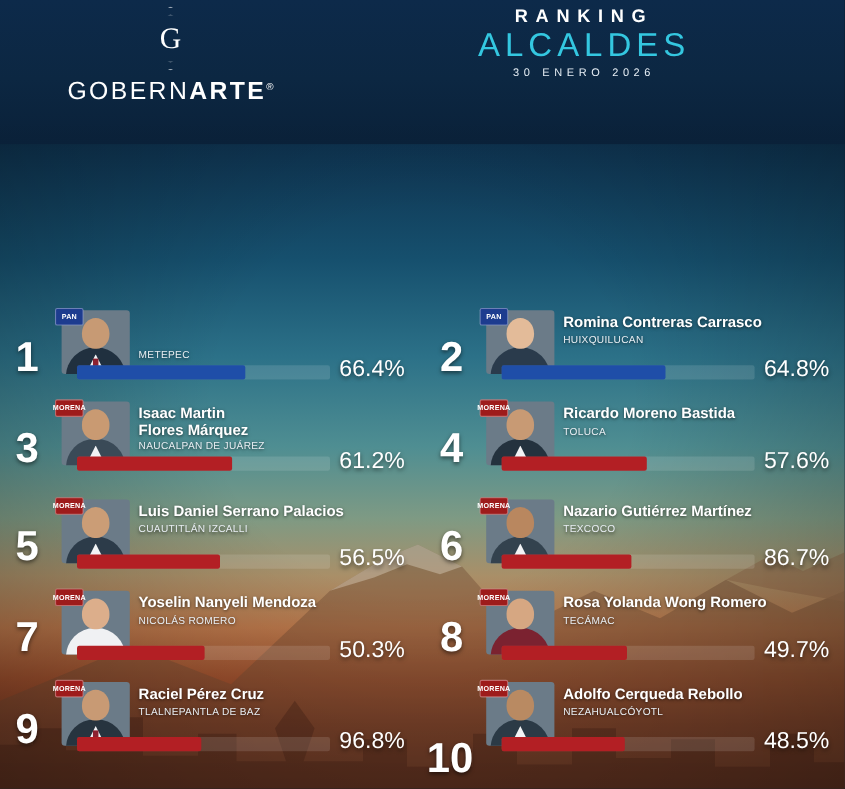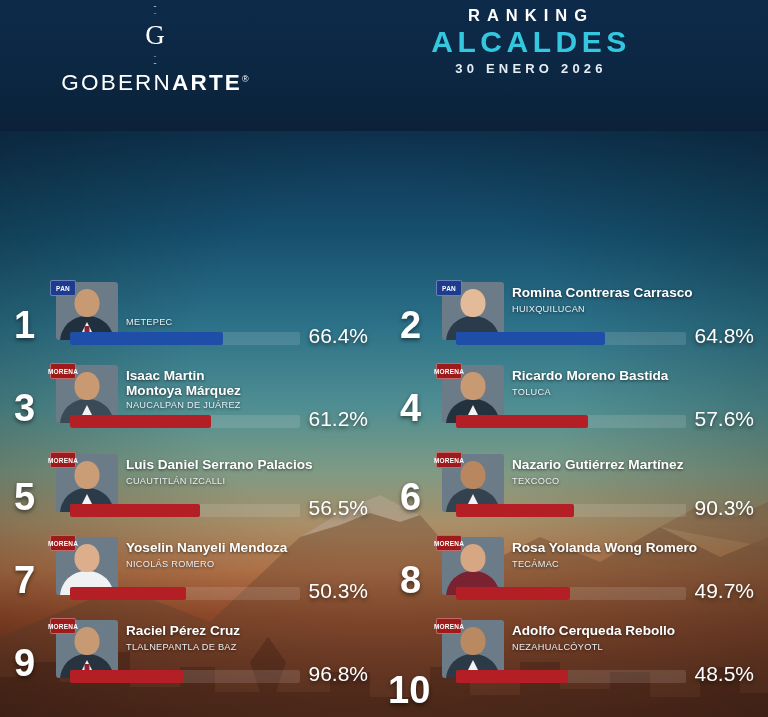--- a/index.html
+++ b/index.html
@@ -59,29 +59,29 @@
 
   .title-block {
     position: absolute; right: 92px; top: 6px;
     text-align: center; color: #fff; width: 290px;
   }
   .t-ranking {
     font-size: 16.5px; letter-spacing: 7px; font-weight: 700; color: #ffffff;
     margin-bottom: 1px;
   }
   .t-alcaldes {
-    font-size: 30px; letter-spacing: 4.5px; font-weight: 700; color: #34c7e0;
+    font-size: 30px; letter-spacing: 4.5px; font-weight: 400; color: #34c7e0;
     line-height: 1.05;
   }
   .t-edomex {
     font-size: 31px; letter-spacing: 4.5px; font-weight: 700; color: #ffffff;
     line-height: 1.05;
   }
   .t-date {
-    font-size: 13px; letter-spacing: 4.2px; font-weight: 700; color: #e6eef5;
+    font-size: 10px; letter-spacing: 4.2px; font-weight: 400; color: #e6eef5;
     margin-top: 3px;
   }
 
   
   .stage {
     position: absolute; top: 131px; left: 0;
     width: 768px; height: 586px;
     overflow: hidden;
     background:
       linear-gradient(180deg,
@@ -256,21 +256,21 @@
     </div>
 
     <div class="entry two-line" style="left:8px; top:363px;">
       <div class="photo">
         <div class="body" style="background:#3a4a57"></div>
         <div class="head" style="background:#c99a72"></div>
         <div class="shirt"></div>
       </div>
       <div class="party" style="background:#9e1b1b">MORENA</div>
       <div class="rank">3</div>
-      <div class="name"><span>Isaac Martin</span><br><span>Montoya Márquez</span></div>
+      <div class="name"><span>Isaac Martin</span><br><span>Flores Márquez</span></div>
       <div class="city-label">NAUCALPAN DE JUÁREZ</div>
       <div class="bar-track">
         <div class="bar-fill" style="width:61.2%; background:#b31f24"></div>
       </div>
       <div class="pct">61.2%</div>
     </div>
 
     <div class="entry one-line" style="left:394px; top:363px;">
       <div class="photo">
         <div class="body" style="background:#24323e"></div>
@@ -309,21 +309,21 @@
         <div class="head" style="background:#b9875f"></div>
         <div class="shirt"></div>
       </div>
       <div class="party" style="background:#9e1b1b">MORENA</div>
       <div class="rank">6</div>
       <div class="name">Nazario Gutiérrez Martínez</div>
       <div class="city-label">TEXCOCO</div>
       <div class="bar-track">
         <div class="bar-fill" style="width:51.3%; background:#b31f24"></div>
       </div>
-      <div class="pct">90.3%</div>
+      <div class="pct">86.7%</div>
     </div>
 
     <div class="entry one-line" style="left:8px; top:535px;">
       <div class="photo">
         <div class="body" style="background:#f0f1f3"></div>
         <div class="head" style="background:#dcae8b"></div>
       </div>
       <div class="party" style="background:#9e1b1b">MORENA</div>
       <div class="rank">7</div>
       <div class="name">Yoselin Nanyeli Mendoza</div>

